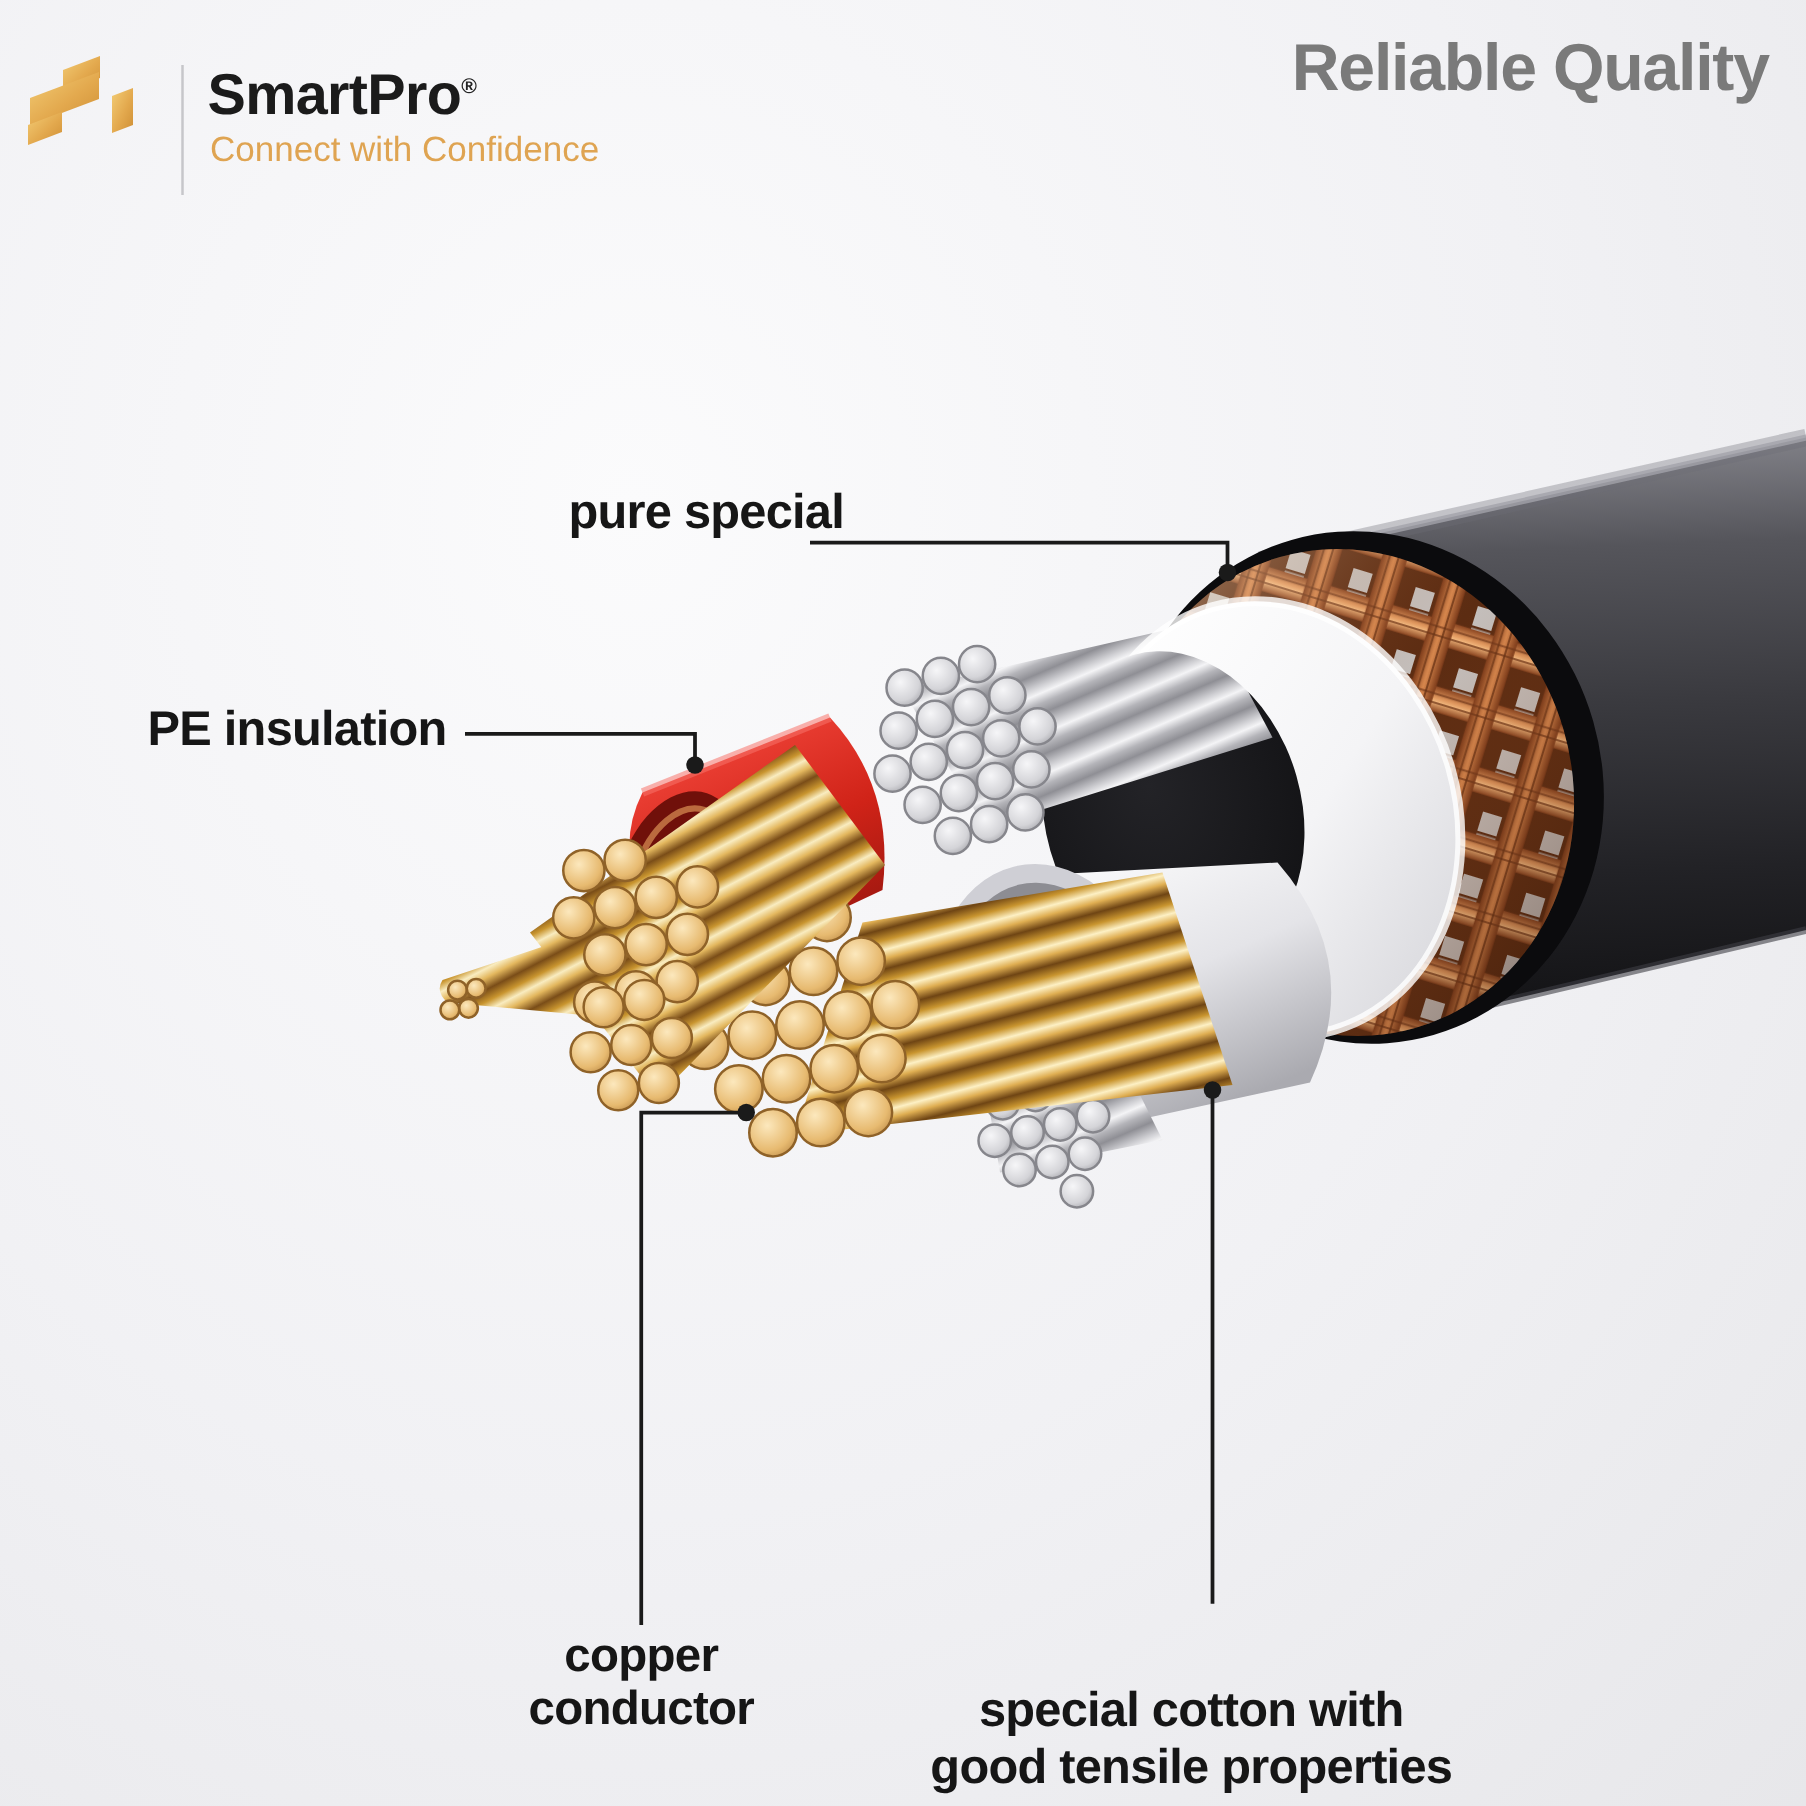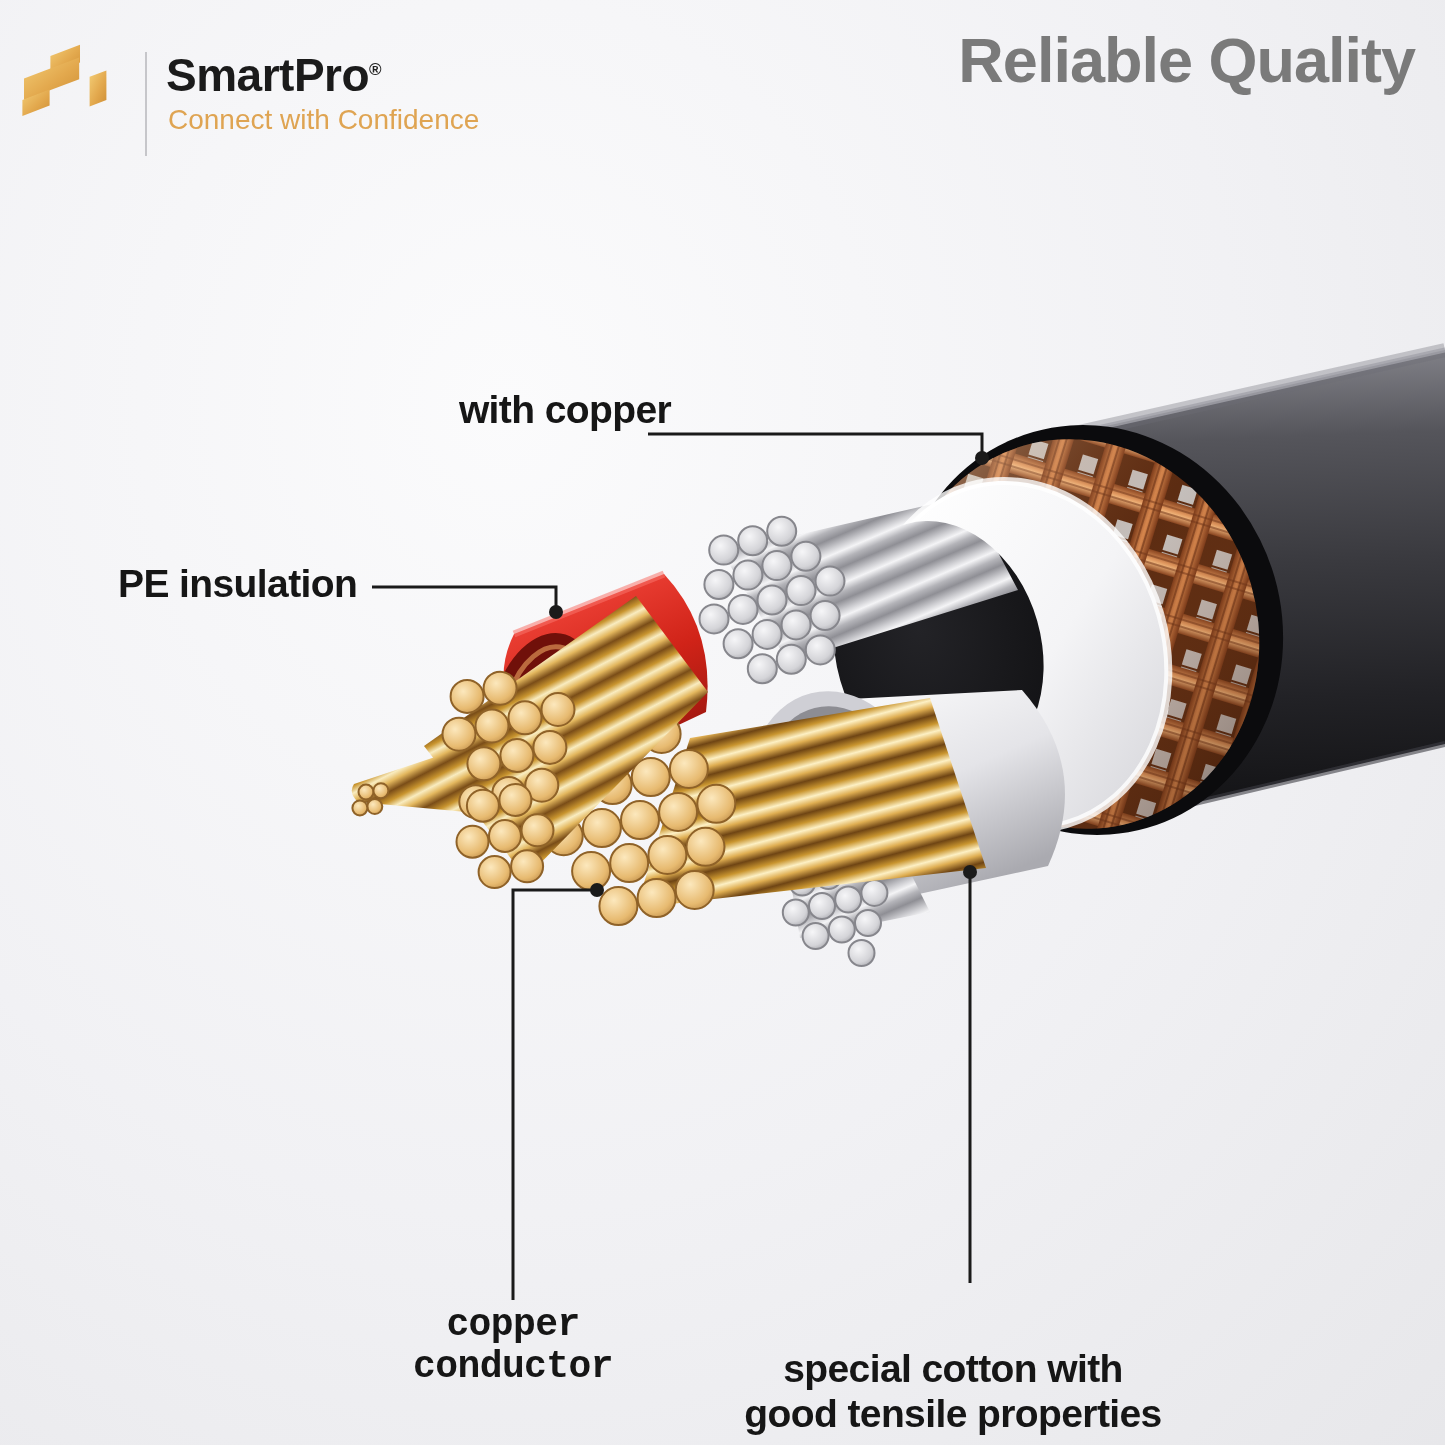--- a/index.html
+++ b/index.html
@@ -19,31 +19,31 @@
   .brand-name{
     position:absolute; left:166px; top:48px; font-size:46px; font-weight:700;
     color:#1b1b1b; letter-spacing:-0.5px; white-space:nowrap;
   }
   .brand-reg{font-size:17px; vertical-align:super; font-weight:700; color:#222;}
   .brand-tagline{
     position:absolute; left:168px; top:104px; font-size:28px; font-weight:400;
     color:var(--accent-gold); white-space:nowrap;
   }
   .page-title{
-    position:absolute; right:30px; top:24px; font-size:63px; font-weight:700;
+    position:absolute; right:30px; top:24px; font-size:53px; font-weight:700;
     color:var(--title-gray); letter-spacing:-1px; white-space:nowrap;
   }
   
   .callout-label{
     position:absolute; color:var(--label-ink); font-weight:700; text-align:center;
     font-size:39px; line-height:44px; letter-spacing:-0.6px;
   }
   .label-shielding{left:340px; top:388px; width:450px;}
   .label-insulation{left:118px; top:562px; width:auto; text-align:center; white-space:nowrap;}
-  .label-conductor{left:363px; top:1304px; width:300px; font-size:38px; line-height:42px;font-family:Liberation Mono, monospace;}
+  .label-conductor{left:363px; top:1304px; width:300px; font-size:38px; line-height:42px;}
   .label-cotton{left:678px; top:1346px; width:550px; line-height:45px;}
 </style>
 </head>
 <body>
 
 <div class="canvas">
 
   <svg class="cable-svg" width="1445" height="1445" viewBox="0 0 1445 1445">
     <defs>
       <linearGradient id="gLogo" x1="0" y1="0" x2="1" y2="1">
@@ -300,21 +300,21 @@
       <polygon points="87,61 108,53 108,90 87,98"></polygon>
       <polygon points="3,90 37,77 37,97 3,110"></polygon>
     </g>
   </svg>
   <div class="logo-divider"></div>
   <div class="brand-name"><span>SmartPro</span><span class="brand-reg">®</span></div>
   <div class="brand-tagline">Connect with Confidence</div>
   <div class="page-title">Reliable Quality</div>
 
   <div class="callout-label label-shielding">
-    <div>with copper</div>
+    <div>pure special</div>
   </div>
   <div class="callout-label label-insulation">PE insulation</div>
   <div class="callout-label label-conductor">
     <div>copper</div>
     <div>conductor</div>
   </div>
   <div class="callout-label label-cotton">
     <div>special cotton with</div>
     <div>good tensile properties</div>
   </div>

